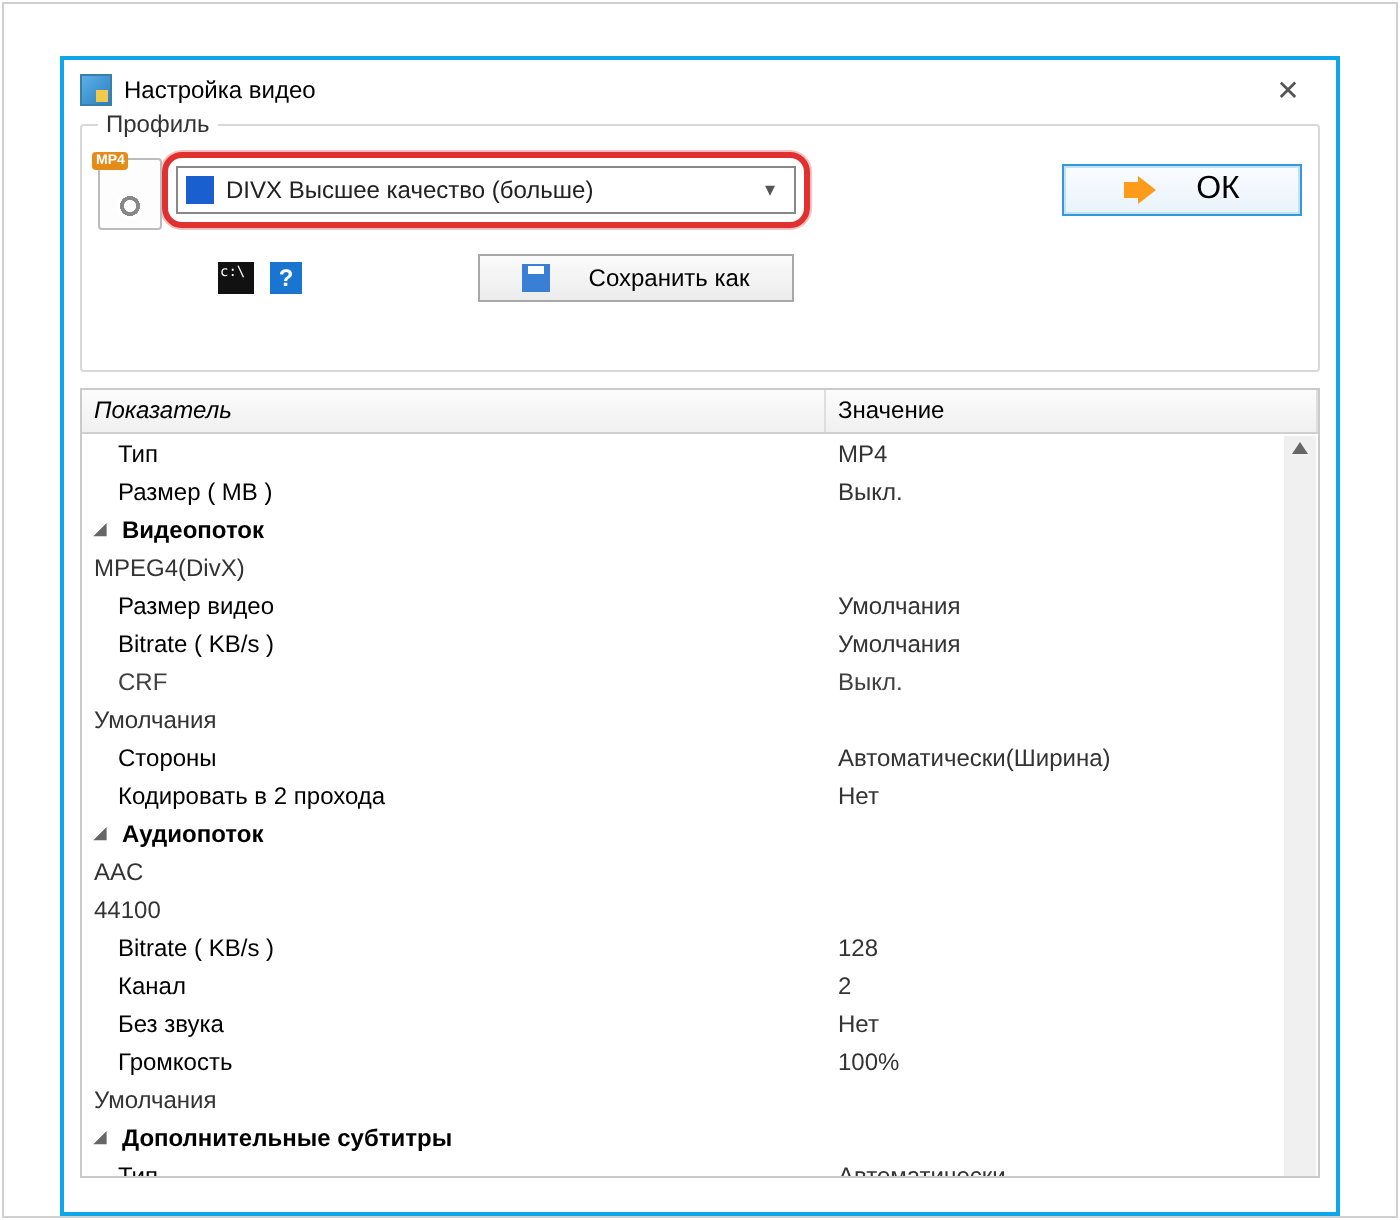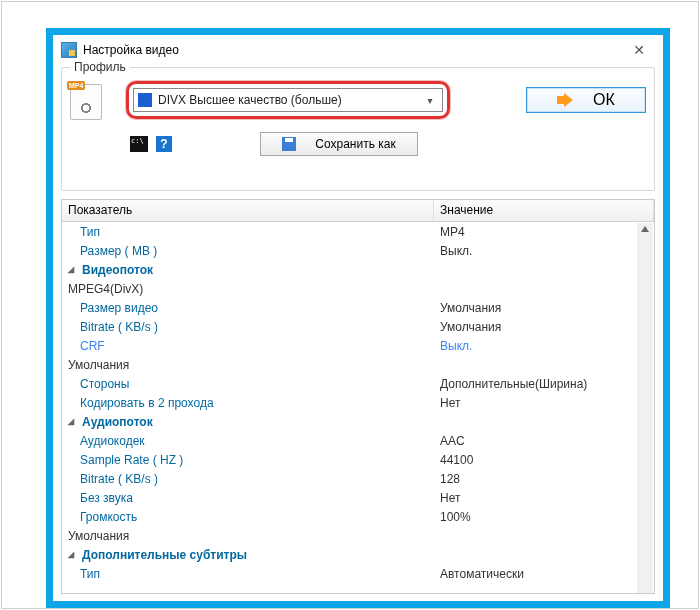--- a/index.html
+++ b/index.html
@@ -13,28 +13,27 @@
 }
 .outer-frame {
   border: 1px solid #cfcfcf;
   width: 698px;
   height: 608px;
   margin: 1px;
   position: relative;
   background: #fff;
 }
 .window {
-  border: 7px solid #0ea5e9;
+  border: 2px solid #0ea5e9;
   position: absolute;
   top: 26px;
   left: 28px;
   right: 28px;
   bottom: 0;
   background: #fff;
-  margin-left: 16px;
 }
 .titlebar {
   height: 30px;
   display: flex;
   align-items: center;
   padding: 0 8px;
   font-size: 12px;
   color: #000;
 }
 .title-icon {
@@ -72,21 +71,21 @@
   top: -8px;
   left: 8px;
   background: #fff;
   padding: 0 4px;
   font-size: 12px;
   color: #333;
 }
 .profile-row {
   display: flex;
   align-items: center;
-  gap: 24px;
+  gap: 0;
 }
 .mp4-icon {
   width: 32px; height: 36px;
   border: 1px solid #bcbcbc;
   border-radius: 2px;
   background: #fdfdfd;
   position: relative;
   margin-top: 4px;
   flex-shrink: 0;
 }
@@ -244,58 +243,58 @@
   display:flex;
   height: 22px;
   background: linear-gradient(#fcfcfc,#f0f0f0);
   border-bottom: 1px solid #d0d0d0;
   font-size: 12px;
 }
 .grid-header .hcol {
   padding: 3px 6px;
   border-right: 1px solid #dedede;
 }
-.hcol.c1 { width: 372px; }
+.hcol.c1 { width: 372px; font-style: italic; }
 .hcol.c2 { flex:1; }
 .grid-body {
   overflow-y: scroll;
   height: 371px;
 }
 .grow {
   display:flex;
   height: 19px;
   align-items:center;
   font-size:12px;
   border-bottom: 0;
 }
 .grow .c1 {
   width: 372px;
   padding-left: 18px;
-  color:#0369a1;
+  color:#000000;
   display:flex;
   align-items:center;
 }
 .grow .c2 {
   flex:1;
   padding-left: 6px;
   color:#333;
 }
 .grow.group .c1 {
   font-weight: bold;
   padding-left: 6px;
 }
 .grow.group .c1::before{
   content:"◢";
   font-size:8px;
   color:#666;
   margin-right:6px;
   display:inline-block;
   width:8px;
 }
-.grow.disabled .c1, .grow.disabled .c2 { color:#3b82f6; }
+.grow.disabled .c1, .grow.disabled .c2 { color:#404040; }
 .scrollbar-stub{
   position:absolute;
   right:1px;top:23px;
   width:16px;
   height:370px;
   background:#f0f0f0;
 }
 .scrollbar-stub::before{
   content:"";
   position:absolute;
@@ -386,43 +385,45 @@
           </div>
           <div class="grow disabled">
             <div class="c1">CRF</div>
             <div class="c2">Выкл.</div>
           </div>
           <div class="grow">
             <div class="c2">Умолчания</div>
           </div>
           <div class="grow">
             <div class="c1">Стороны</div>
-            <div class="c2">Дополнительные(Ширина)</div>
+            <div class="c2">Автоматически(Ширина)</div>
           </div>
           <div class="grow">
             <div class="c1">Кодировать в 2 прохода</div>
             <div class="c2">Нет</div>
           </div>
           <div class="grow group">
             <div class="c1">
               <span>Аудиопоток</span>
             </div>
             <div class="c2"></div>
           </div>
           <div class="grow">
-            <div class="c1">Аудиокодек</div>
             <div class="c2">AAC</div>
           </div>
           <div class="grow">
-            <div class="c1">Sample Rate ( HZ )</div>
             <div class="c2">44100</div>
           </div>
           <div class="grow">
             <div class="c1">Bitrate ( KB/s )</div>
             <div class="c2">128</div>
+          </div>
+          <div class="grow">
+            <div class="c1">Канал</div>
+            <div class="c2">2</div>
           </div>
           <div class="grow">
             <div class="c1">Без звука</div>
             <div class="c2">Нет</div>
           </div>
           <div class="grow">
             <div class="c1">Громкость</div>
             <div class="c2">100%</div>
           </div>
           <div class="grow">

